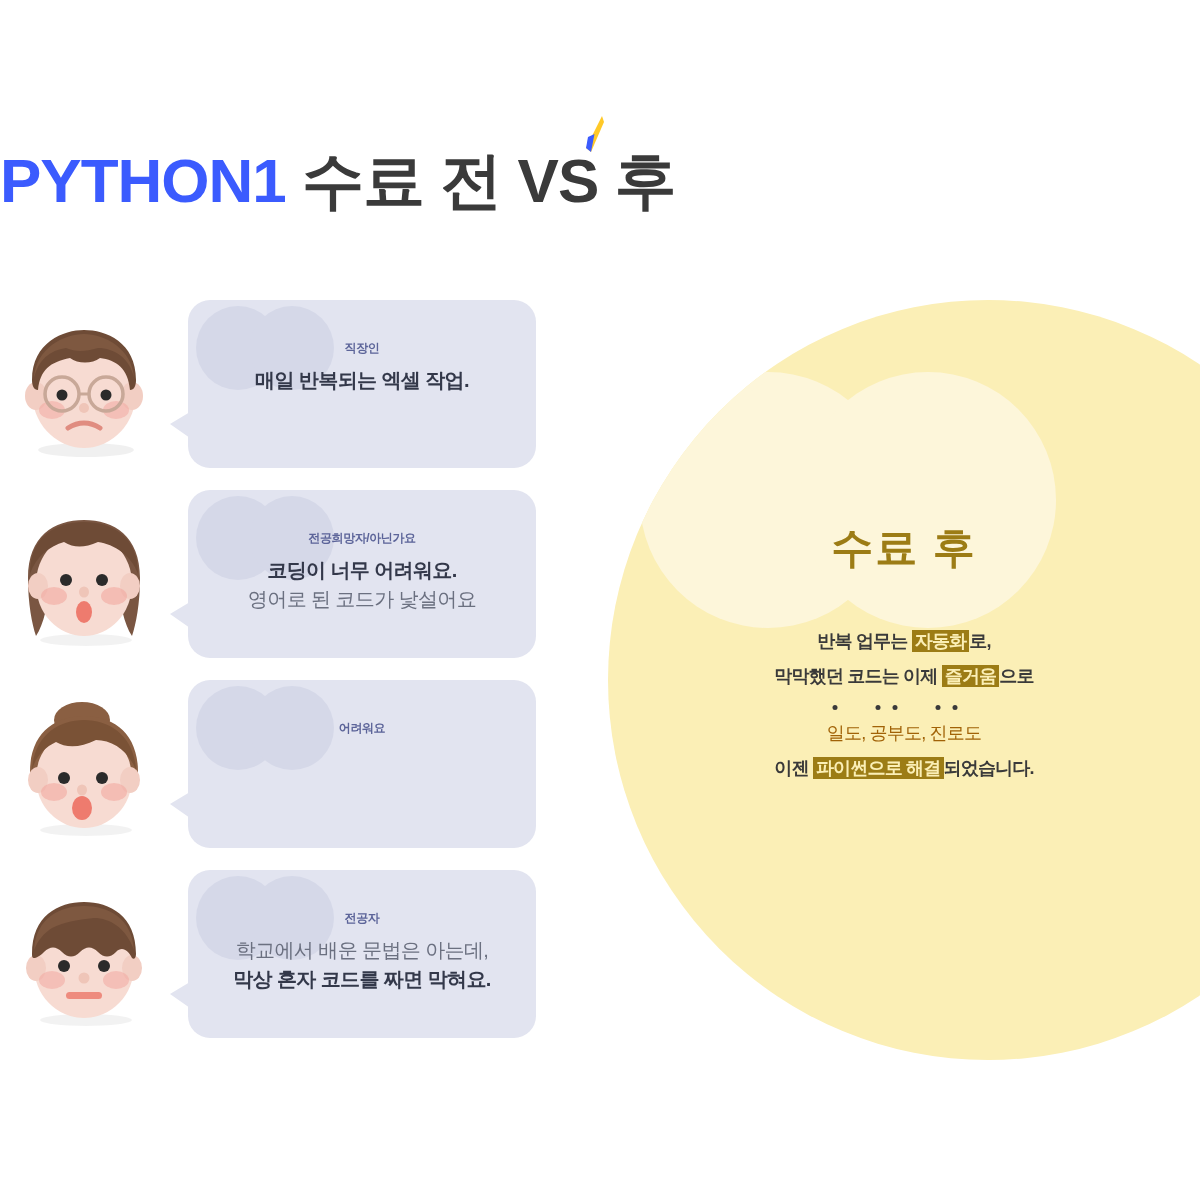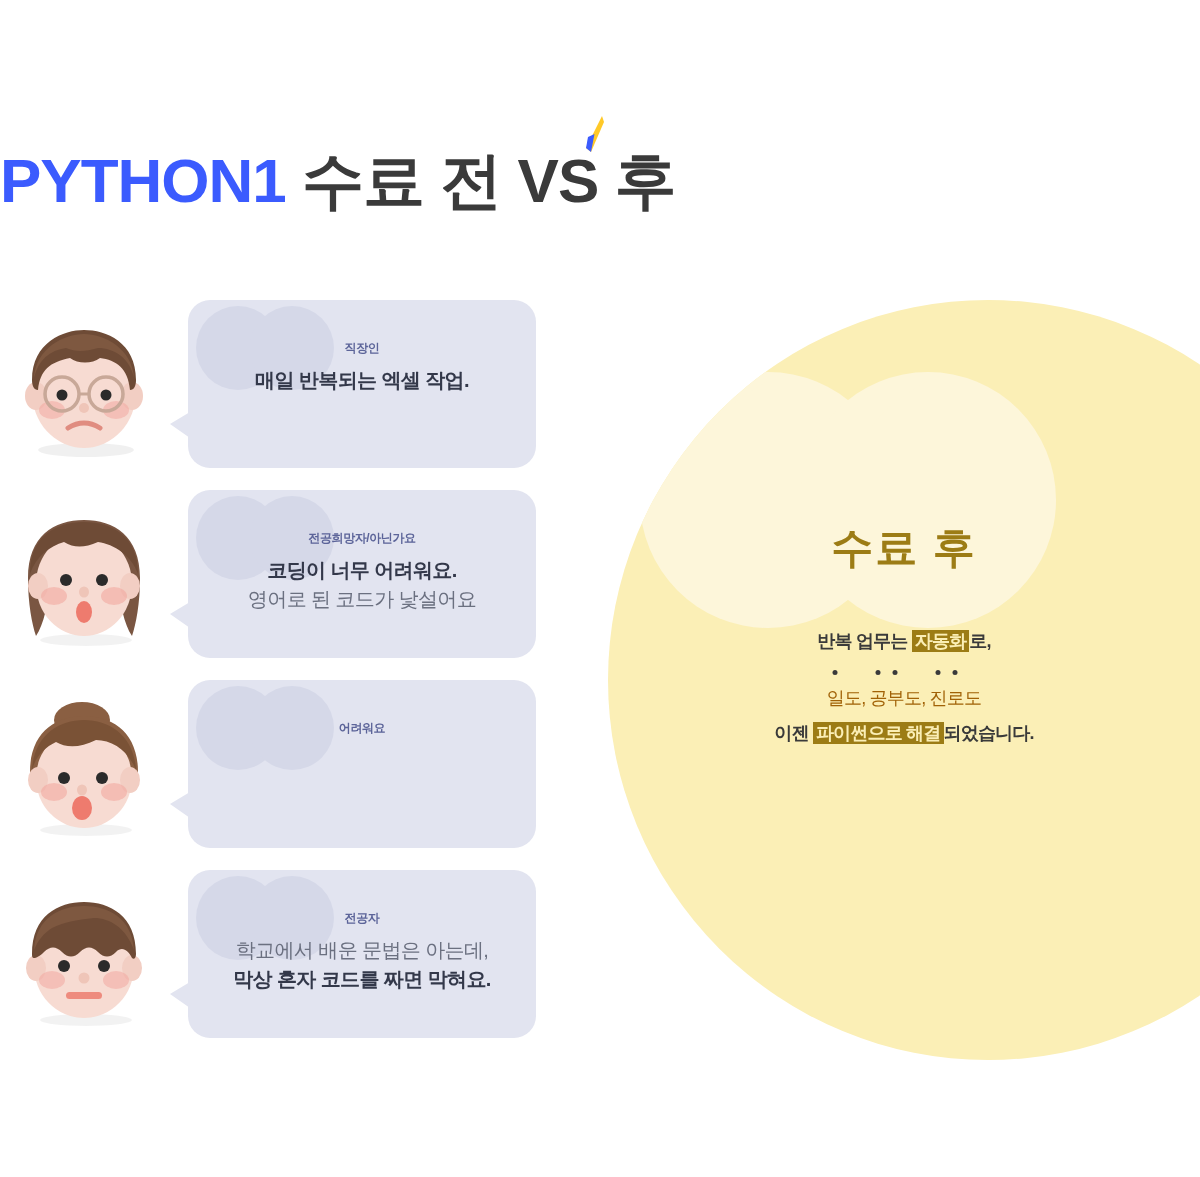--- a/index.html
+++ b/index.html
@@ -247,19 +247,20 @@
     <path d="M132 70 C90 92 62 120 62 150 L132 150 Z" fill="#FDF6DA"></path>
     <path d="M292 70 C250 92 222 120 222 150 L292 150 Z" fill="#FDF6DA"></path>
   </svg>
 </div>
 
 <div id="panel-content">
   <div id="after-title">수료 후</div>
 
   <div class="p-line"><span>반복 업무는 </span><span class="hl">자동화</span><span>로,</span></div>
 
+  <div class="p-line"><span>막막했던 코드는 이제 </span><span class="hl">즐거움</span><span>으로</span></div>
 
   <div class="para-gap"></div>
 
   <div class="p-line dotted"><span class="dot-syl">일</span><span>도, </span><span class="dot-syl">공</span><span class="dot-syl">부</span><span>도, </span><span class="dot-syl">진</span><span class="dot-syl">로</span><span>도</span></div>
 
   <div class="p-line"><span>이젠 </span><span class="hl">파이썬으로 해결</span><span>되었습니다.</span></div>
 </div>
 
 </body></html>

